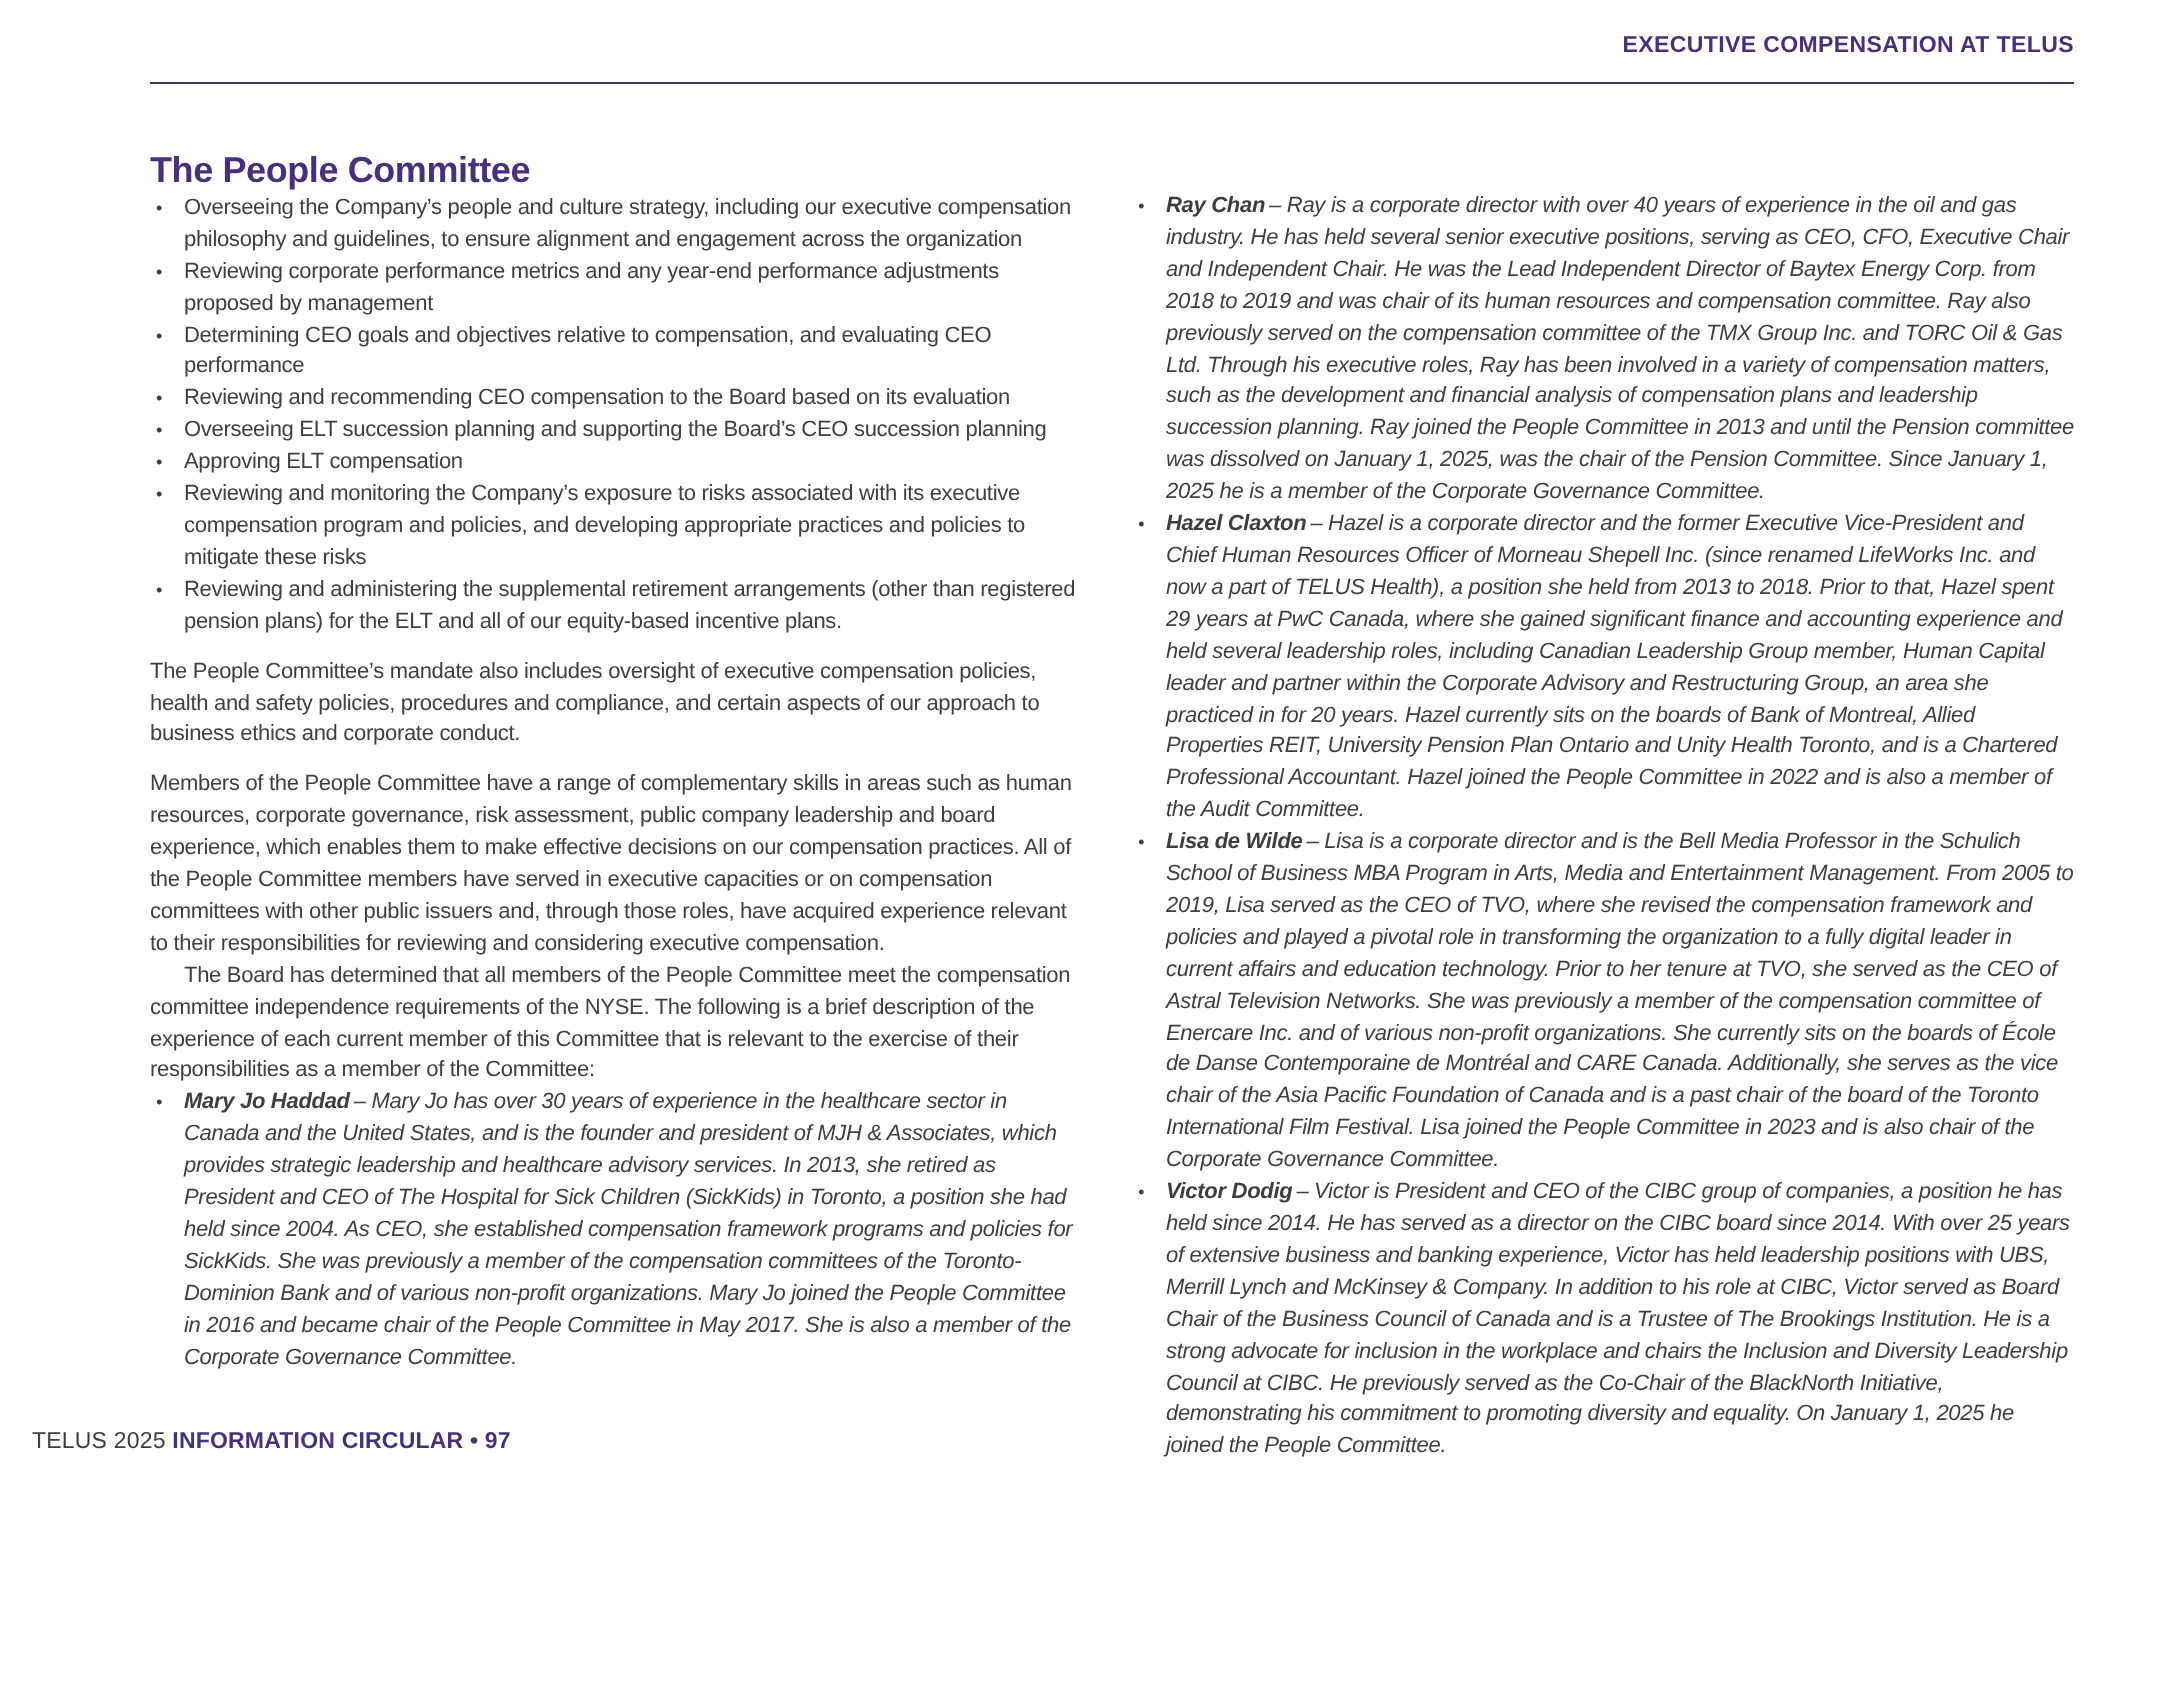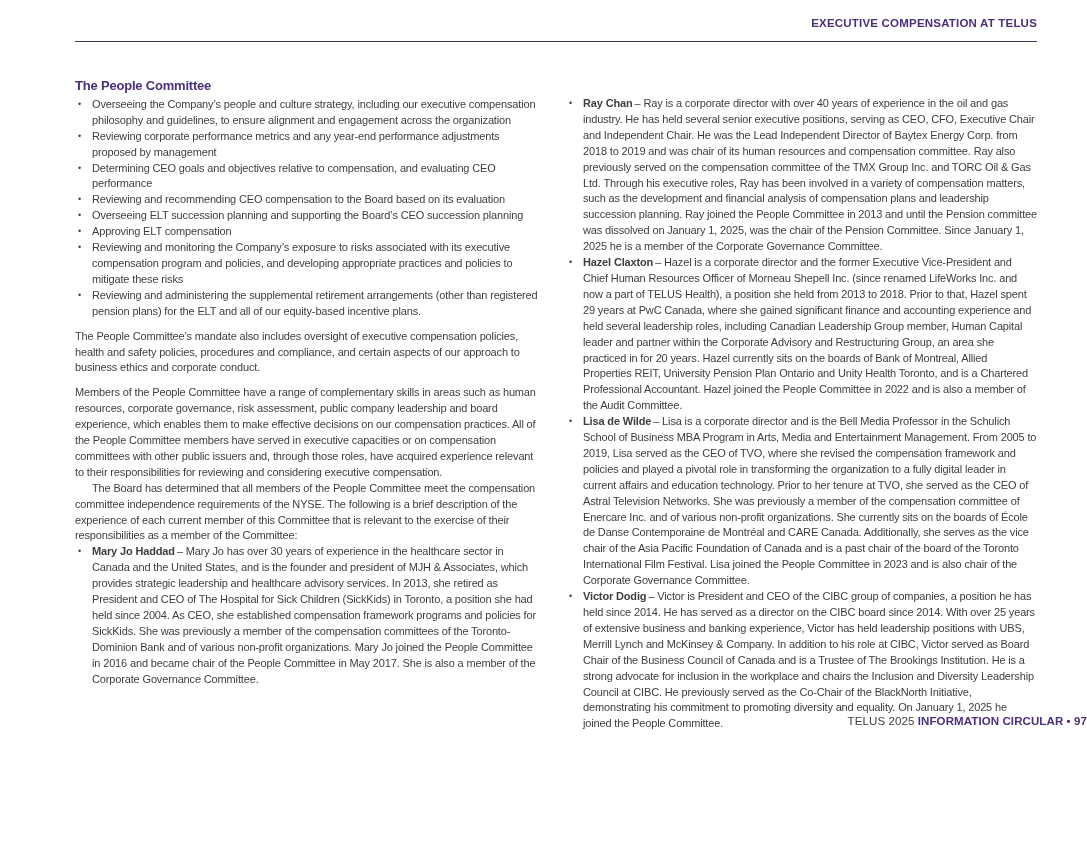--- a/index.html
+++ b/index.html
@@ -27,48 +27,48 @@
   .columns{
     position:absolute;top:78px;left:75px;right:50px;
     display:flex;gap:25px;
   }
   .col{font-size:11px;line-height:15.9px;letter-spacing:-0.15px;}
   .col-left{width:466px;flex:0 0 466px;}
   .col-right{width:472px;flex:0 0 472px;margin-top:18px;}
 
   h2.sec-heading{
     margin:0 0 3px 0;
-    font-size:13px;font-weight:bold;letter-spacing:-0.2px;
+    font-size:18px;font-weight:bold;letter-spacing:-0.2px;
     color:#4a2f7d;
   }
   h2.sec-heading.second{margin-top:15px;}
 
   p{margin:0 0 9px 0;}
   p.intro{margin:0;}
   p.indented{text-indent:17px;margin:0;}
   .stray-mark{color:#6a6a6a;margin-left:88px;font-size:10px;vertical-align:top;}
 
   ul.plain-list{list-style:none;margin:0 0 9px 0;padding:0;}
   ul.plain-list li{
     position:relative;
     padding-left:17px;
     margin:0;
   }
   ul.plain-list li::before{
     content:"\2022";
     position:absolute;left:3px;top:0;
     font-size:9px;line-height:15.9px;color:#3d3e40;
   }
-  ul.members{margin-bottom:0;}
+  ul.members{margin-bottom:0;font-style:italic;}
   ul.members li strong{font-weight:bold;margin-right:2px;}
 
   
   .page-footer{
-    position:absolute;left:4px;right:0;bottom:22px;
-    text-align:right;
+    position:absolute;left:16px;right:0;bottom:22px;
+    text-align:left;
     font-size:11.5px;letter-spacing:.1px;
     color:#3d3e40;
   }
   .page-footer strong{color:#4a2f7d;font-weight:bold;}
 </style>
 </head>
 <body>
 
 <div class="page">
 

